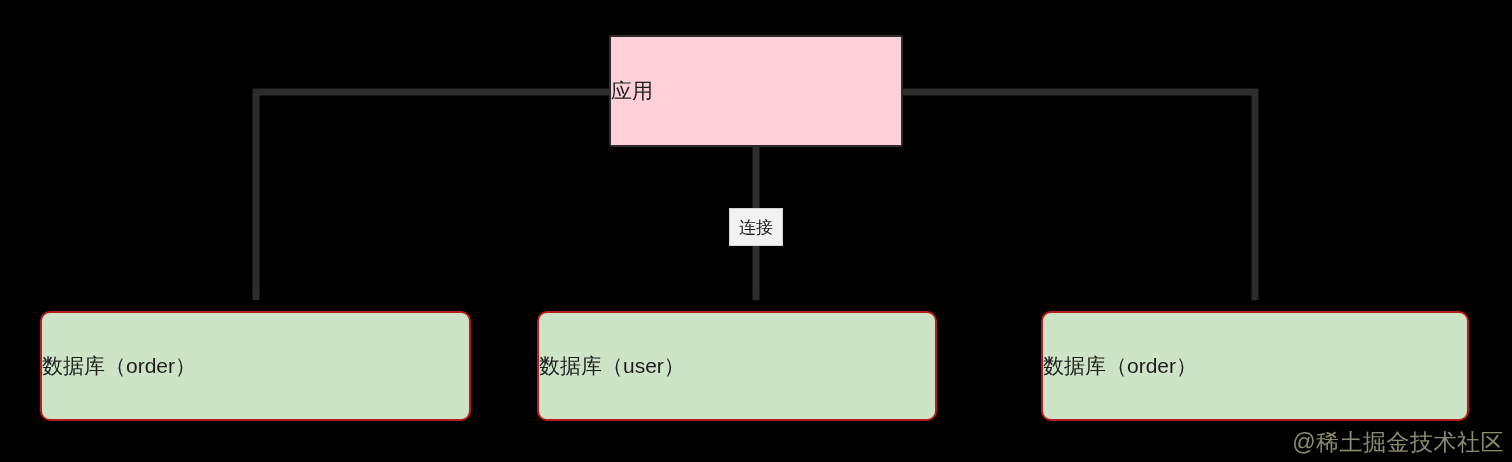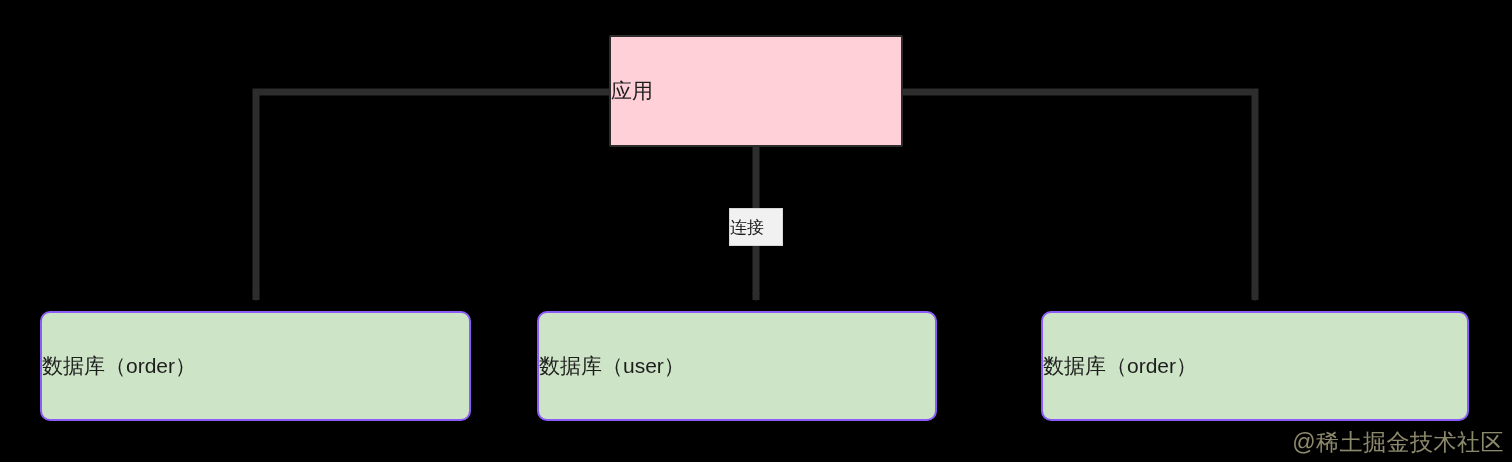--- a/index.html
+++ b/index.html
@@ -42,39 +42,39 @@
     background: #ffd0d8;
     border: 2px solid #2c2c2c;
     border-radius: 2px;
     color: #1d1d1d;
     font-size: 21px;
   }
   .node-db {
     top: 311px;
     height: 110px;
     background: #cde4c6;
-    border: 2px solid #8b5cf6;
+    border: 2px solid #b91c1c;
     border-radius: 10px;
     color: #1d1d1d;
     font-size: 21px;
   }
   .node-db-order  { left: 40px;   width: 431px; }
   .node-db-user   { left: 537px;  width: 400px; }
   .node-db-goods  { left: 1041px; width: 428px; }
 
   .edge-label {
     position: absolute;
     left: 729px;
     top: 208px;
     width: 54px;
     height: 38px;
     box-sizing: border-box;
     display: flex;
     align-items: center;
-    justify-content: flex-start;
+    justify-content: center;
     background: #f1f1f1;
     border: 1px solid #d6d6d6;
     color: #1a1a1a;
     font-size: 17px;
     line-height: 1;
   }
 
   .watermark {
     position: absolute;
     right: 8px;

